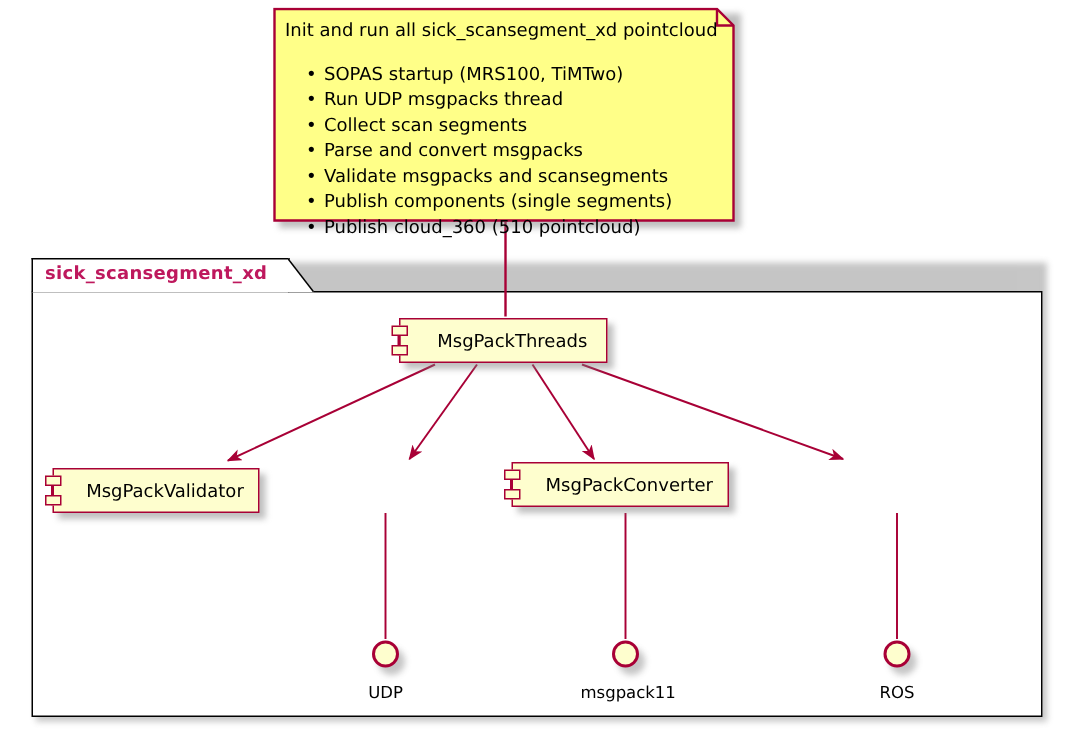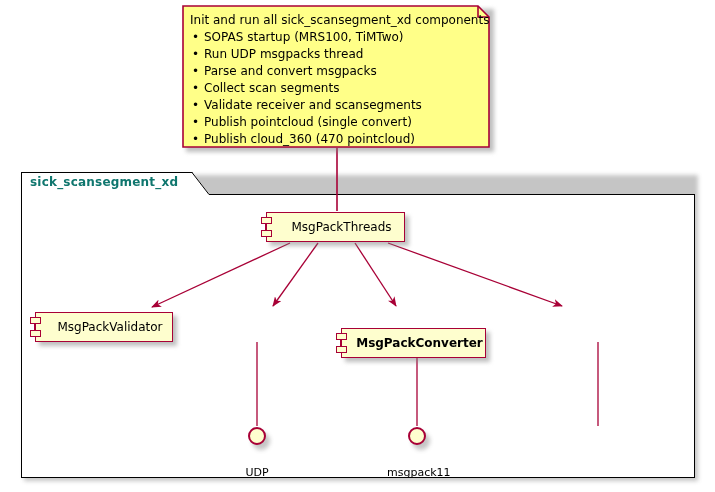--- a/index.html
+++ b/index.html
@@ -56,21 +56,21 @@
     top: 0;
     width: 18px;
     height: 23px;
   }
   .package-title {
     position: absolute;
     left: 30px;
     top: 175px;
     font-size: 12px;
     font-weight: bold;
-    color: #0f766e;
+    color: #be185d;
     white-space: nowrap;
     letter-spacing: 0.2px;
   }
   .package-body {
     position: absolute;
     left: 0;
     top: 22px;
     width: 674px;
     height: 284px;
     background: #ffffff;
@@ -105,21 +105,21 @@
     top: 7px;
     width: 292px;
     font-size: 12px;
     color: #000000;
     line-height: 17px;
   }
   .note-head {
     white-space: nowrap;
   }
   .note-list {
-    margin: 0;
+    margin: 12px;
     padding: 0;
     list-style: none;
   }
   .note-list li {
     position: relative;
     padding-left: 14px;
     white-space: nowrap;
   }
   .note-list li::before {
     content: "\2022";
@@ -212,21 +212,21 @@
     left: 21px;
     top: 1px;
     width: 18px;
     height: 18px;
     border-radius: 50%;
     background: #FEFECE;
     border: 2px solid #A80036;
     box-sizing: border-box;
   }
   .iface-label {
-    margin-top: 18px;
+    margin-top: 7px;
     font-size: 11px;
     color: #000000;
     white-space: nowrap;
   }
 </style>
 </head>
 <body>
 
 <div id="canvas">
 
@@ -263,29 +263,29 @@
     <line x1="598" y1="342" x2="598" y2="426" stroke="#A80036" stroke-width="1.3"></line>
   </svg>
 
   <div class="note">
     <div class="note-shadow"></div>
     <svg class="note-svg" viewBox="0 0 308 143">
       <path d="M 1 1 L 296 1 L 307 12 L 307 142 L 1 142 Z" fill="#FFFF88" stroke="#A80036" stroke-width="1.6"></path>
       <path d="M 296 1 L 296 12 L 307 12" fill="none" stroke="#A80036" stroke-width="1.6"></path>
     </svg>
     <div class="note-content">
-      <div class="note-head">Init and run all sick_scansegment_xd components</div>
+      <div class="note-head">Init and run all sick_scansegment_xd pointcloud</div>
       <ul class="note-list">
         <li>SOPAS startup (MRS100, TiMTwo)</li>
         <li>Run UDP msgpacks thread</li>
+        <li>Collect scan segments</li>
         <li>Parse and convert msgpacks</li>
-        <li>Collect scan segments</li>
-        <li>Validate receiver and scansegments</li>
-        <li>Publish pointcloud (single convert)</li>
-        <li>Publish cloud_360 (470 pointcloud)</li>
+        <li>Validate msgpacks and scansegments</li>
+        <li>Publish components (single segments)</li>
+        <li>Publish cloud_360 (510 pointcloud)</li>
       </ul>
     </div>
   </div>
 
   <div class="component" style="left:266px; top:212px; width:139px;">
     <div class="comp-shadow"></div>
     <div class="comp-box"></div>
     <div class="comp-spine"></div>
     <div class="comp-tab top"></div>
     <div class="comp-tab bottom"></div>
@@ -295,21 +295,21 @@
   <div class="component" style="left:35px; top:312px; width:138px;">
     <div class="comp-shadow"></div>
     <div class="comp-box"></div>
     <div class="comp-spine"></div>
     <div class="comp-tab top"></div>
     <div class="comp-tab bottom"></div>
     <div class="comp-label">MsgPackValidator</div>
   </div>
 
 
-  <div class="component" style="left:341px; top:328px; width:145px;font-weight:bold;">
+  <div class="component" style="left:341px; top:308px; width:145px;">
     <div class="comp-shadow"></div>
     <div class="comp-box"></div>
     <div class="comp-spine"></div>
     <div class="comp-tab top"></div>
     <div class="comp-tab bottom"></div>
     <div class="comp-label">MsgPackConverter</div>
   </div>
 
 
   <div class="iface" style="left:227px; top:426px;">
@@ -321,14 +321,21 @@
   </div>
 
   <div class="iface" style="left:387px; top:426px;">
     <div class="iface-circle-wrap">
       <div class="iface-shadow"></div>
       <div class="iface-circle"></div>
     </div>
     <div class="iface-label">msgpack11</div>
   </div>
 
+  <div class="iface" style="left:568px; top:426px;">
+    <div class="iface-circle-wrap">
+      <div class="iface-shadow"></div>
+      <div class="iface-circle"></div>
+    </div>
+    <div class="iface-label">ROS</div>
+  </div>
 
 </div>
 
 </body></html>

